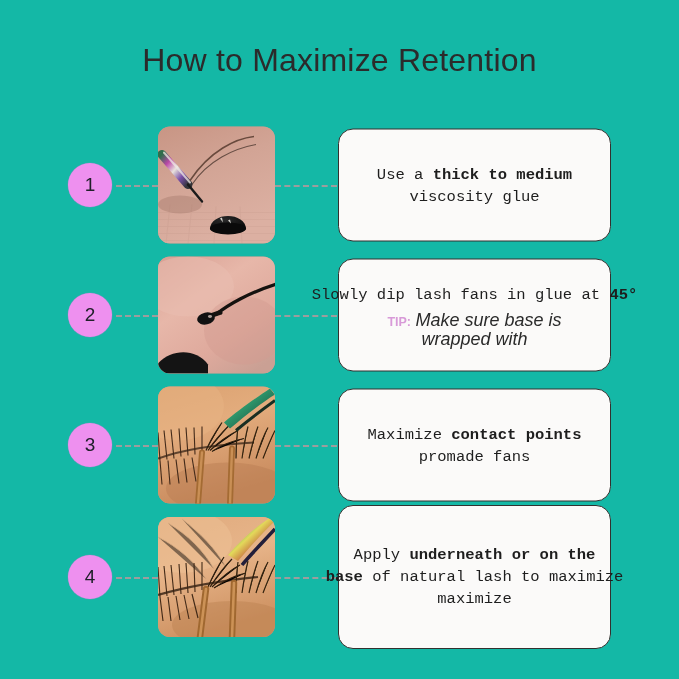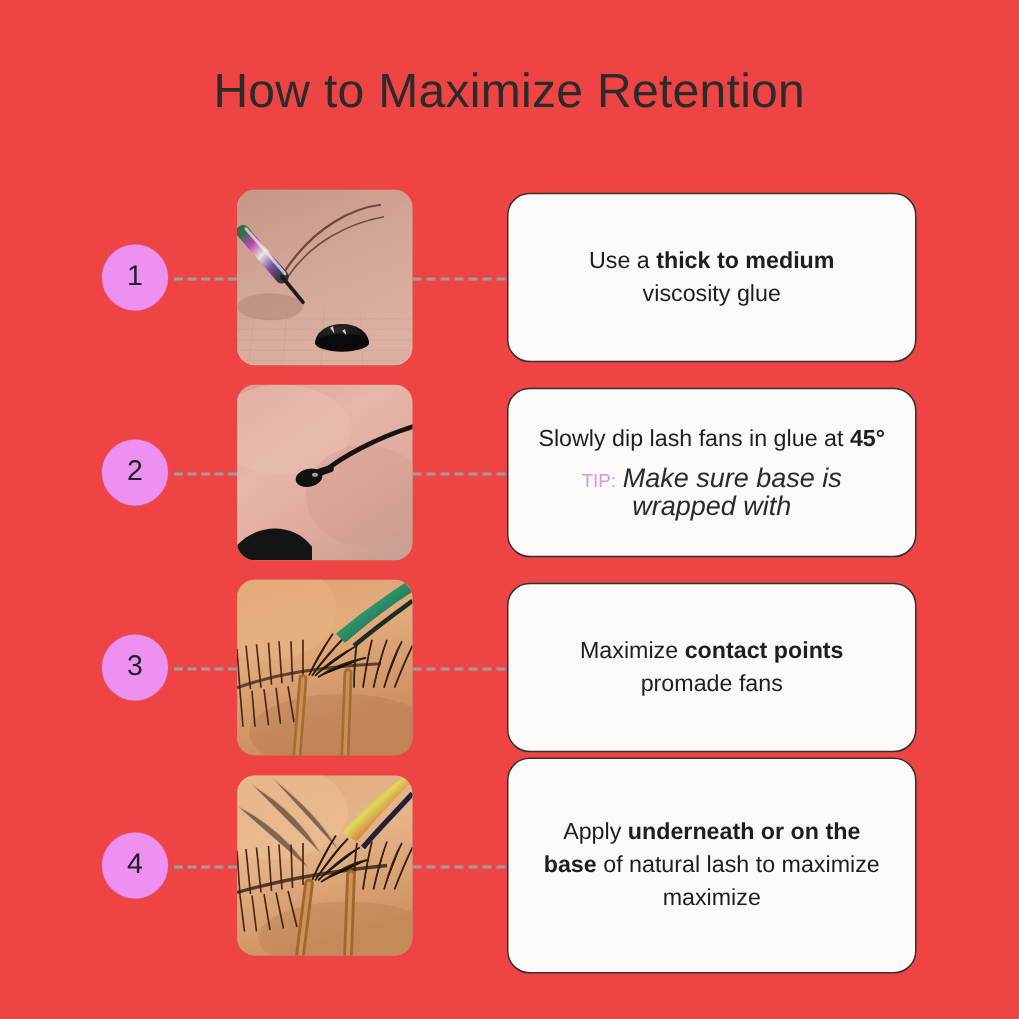--- a/index.html
+++ b/index.html
@@ -10,21 +10,21 @@
     width: 679px;
     height: 679px;
     background: #f0efee;
     font-family: "Liberation Sans", sans-serif;
     overflow: hidden;
   }
   .page {
     position: relative;
     width: 679px;
     height: 679px;
-    background: #ef4444;
+    background: #14b8a6;
   }
 
   
   .title {
     position: absolute;
     top: 42px;
     left: 0;
     width: 679px;
     text-align: center;
     font-size: 32px;
@@ -111,32 +111,33 @@
     padding: 6px 16px;
   }
   .row-4 .card { height: 144px; }
   .card .line {
     font-size: 15.5px;
     line-height: 22px;
     color: #1e1e1e;
     text-align: center;
     font-weight: 400;
     white-space: nowrap;
+    font-family: Liberation Mono, monospace;
   }
   .card .line b { font-weight: 700; }
 
   .tip {
     margin-top: 6px;
     text-align: center;
     line-height: 17px;
   }
   .tip-label {
     color: #d89ad8;
     font-size: 12.5px;
-    font-weight: 400;
+    font-weight: 700;
     font-style: normal;
   }
   .tip-text {
     color: #2a2a2a;
     font-size: 18px;
     font-style: italic;
   }
 </style>
 </head>
 <body>

